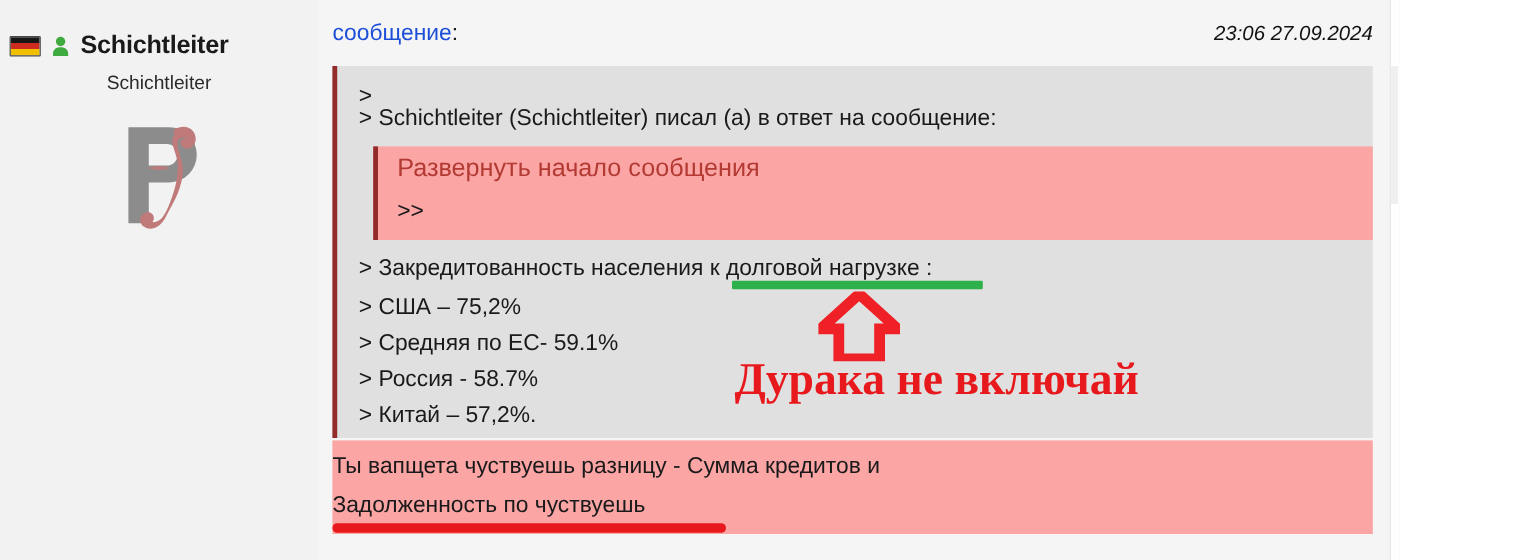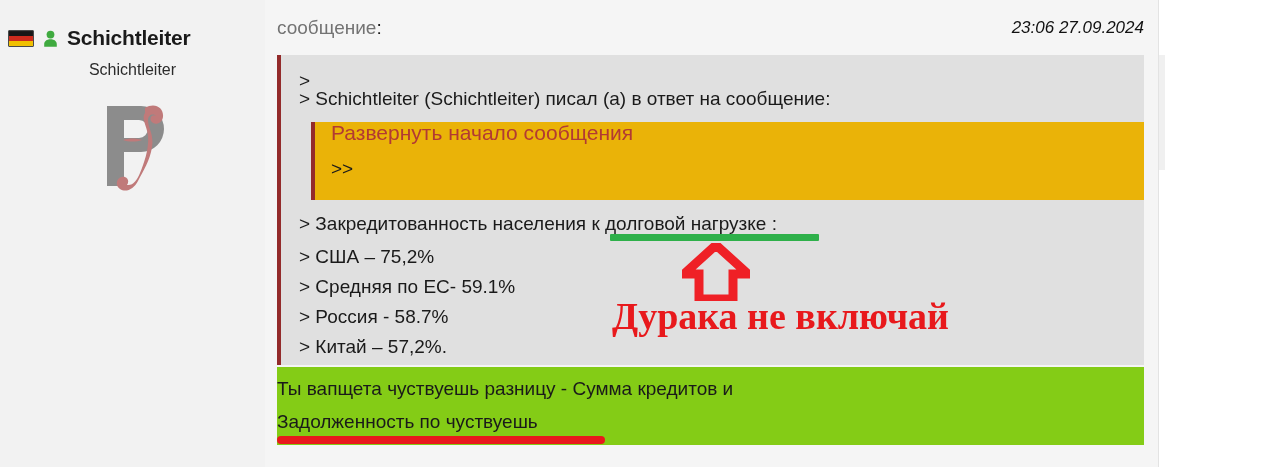--- a/index.html
+++ b/index.html
@@ -94,21 +94,21 @@
   .content-head {
     height: 55px;
     display: flex;
     align-items: center;
     padding: 0 22px 0 12px;
     font-size: 19px;
     white-space: nowrap;
   }
   .head-text { color: #1a1a1a; }
   .head-link {
-    color: #737373;
+    color: #1d4ed8;
     text-decoration: none;
     cursor: pointer;
   }
   .head-colon { color: #1a1a1a; }
   .timestamp {
     margin-left: auto;
     font-size: 17px;
     font-style: italic;
     color: #111111;
     font-weight: 500;
@@ -130,24 +130,24 @@
     padding-left: 18px;
     white-space: nowrap;
   }
 
   .q-row-a { padding-top: 16px; height: 34px; }
   .q-row-b { height: 33px; }
 
   
   .quote-inner {
     margin-left: 30px;
-    background: #eab308;
+    background: #fca5a5;
     border-left: 4px solid #932b2b;
     height: 78px;
-    padding-top: 0;
+    padding-top: 8px;
   }
   .q-inner-link {
     font-size: 21px;
     color: #b23a33;
     padding-left: 16px;
     line-height: 1;
     cursor: pointer;
   }
   .q-inner-gt {
     font-size: 19px;
@@ -205,21 +205,21 @@
     letter-spacing: 0px;
     text-align: right;
   }
 
   
   .body-text {
     position: absolute;
     left: 12px;
     right: 22px;
     top: 367px;
-    background: #84cc16;
+    background: #fca5a5;
     padding: 12px 0 0 0;
   }
   .body-line {
     font-size: 19px;
     line-height: 1;
     color: #1a1a1a;
     height: 33px;
     white-space: nowrap;
   }
   .red-underline {

